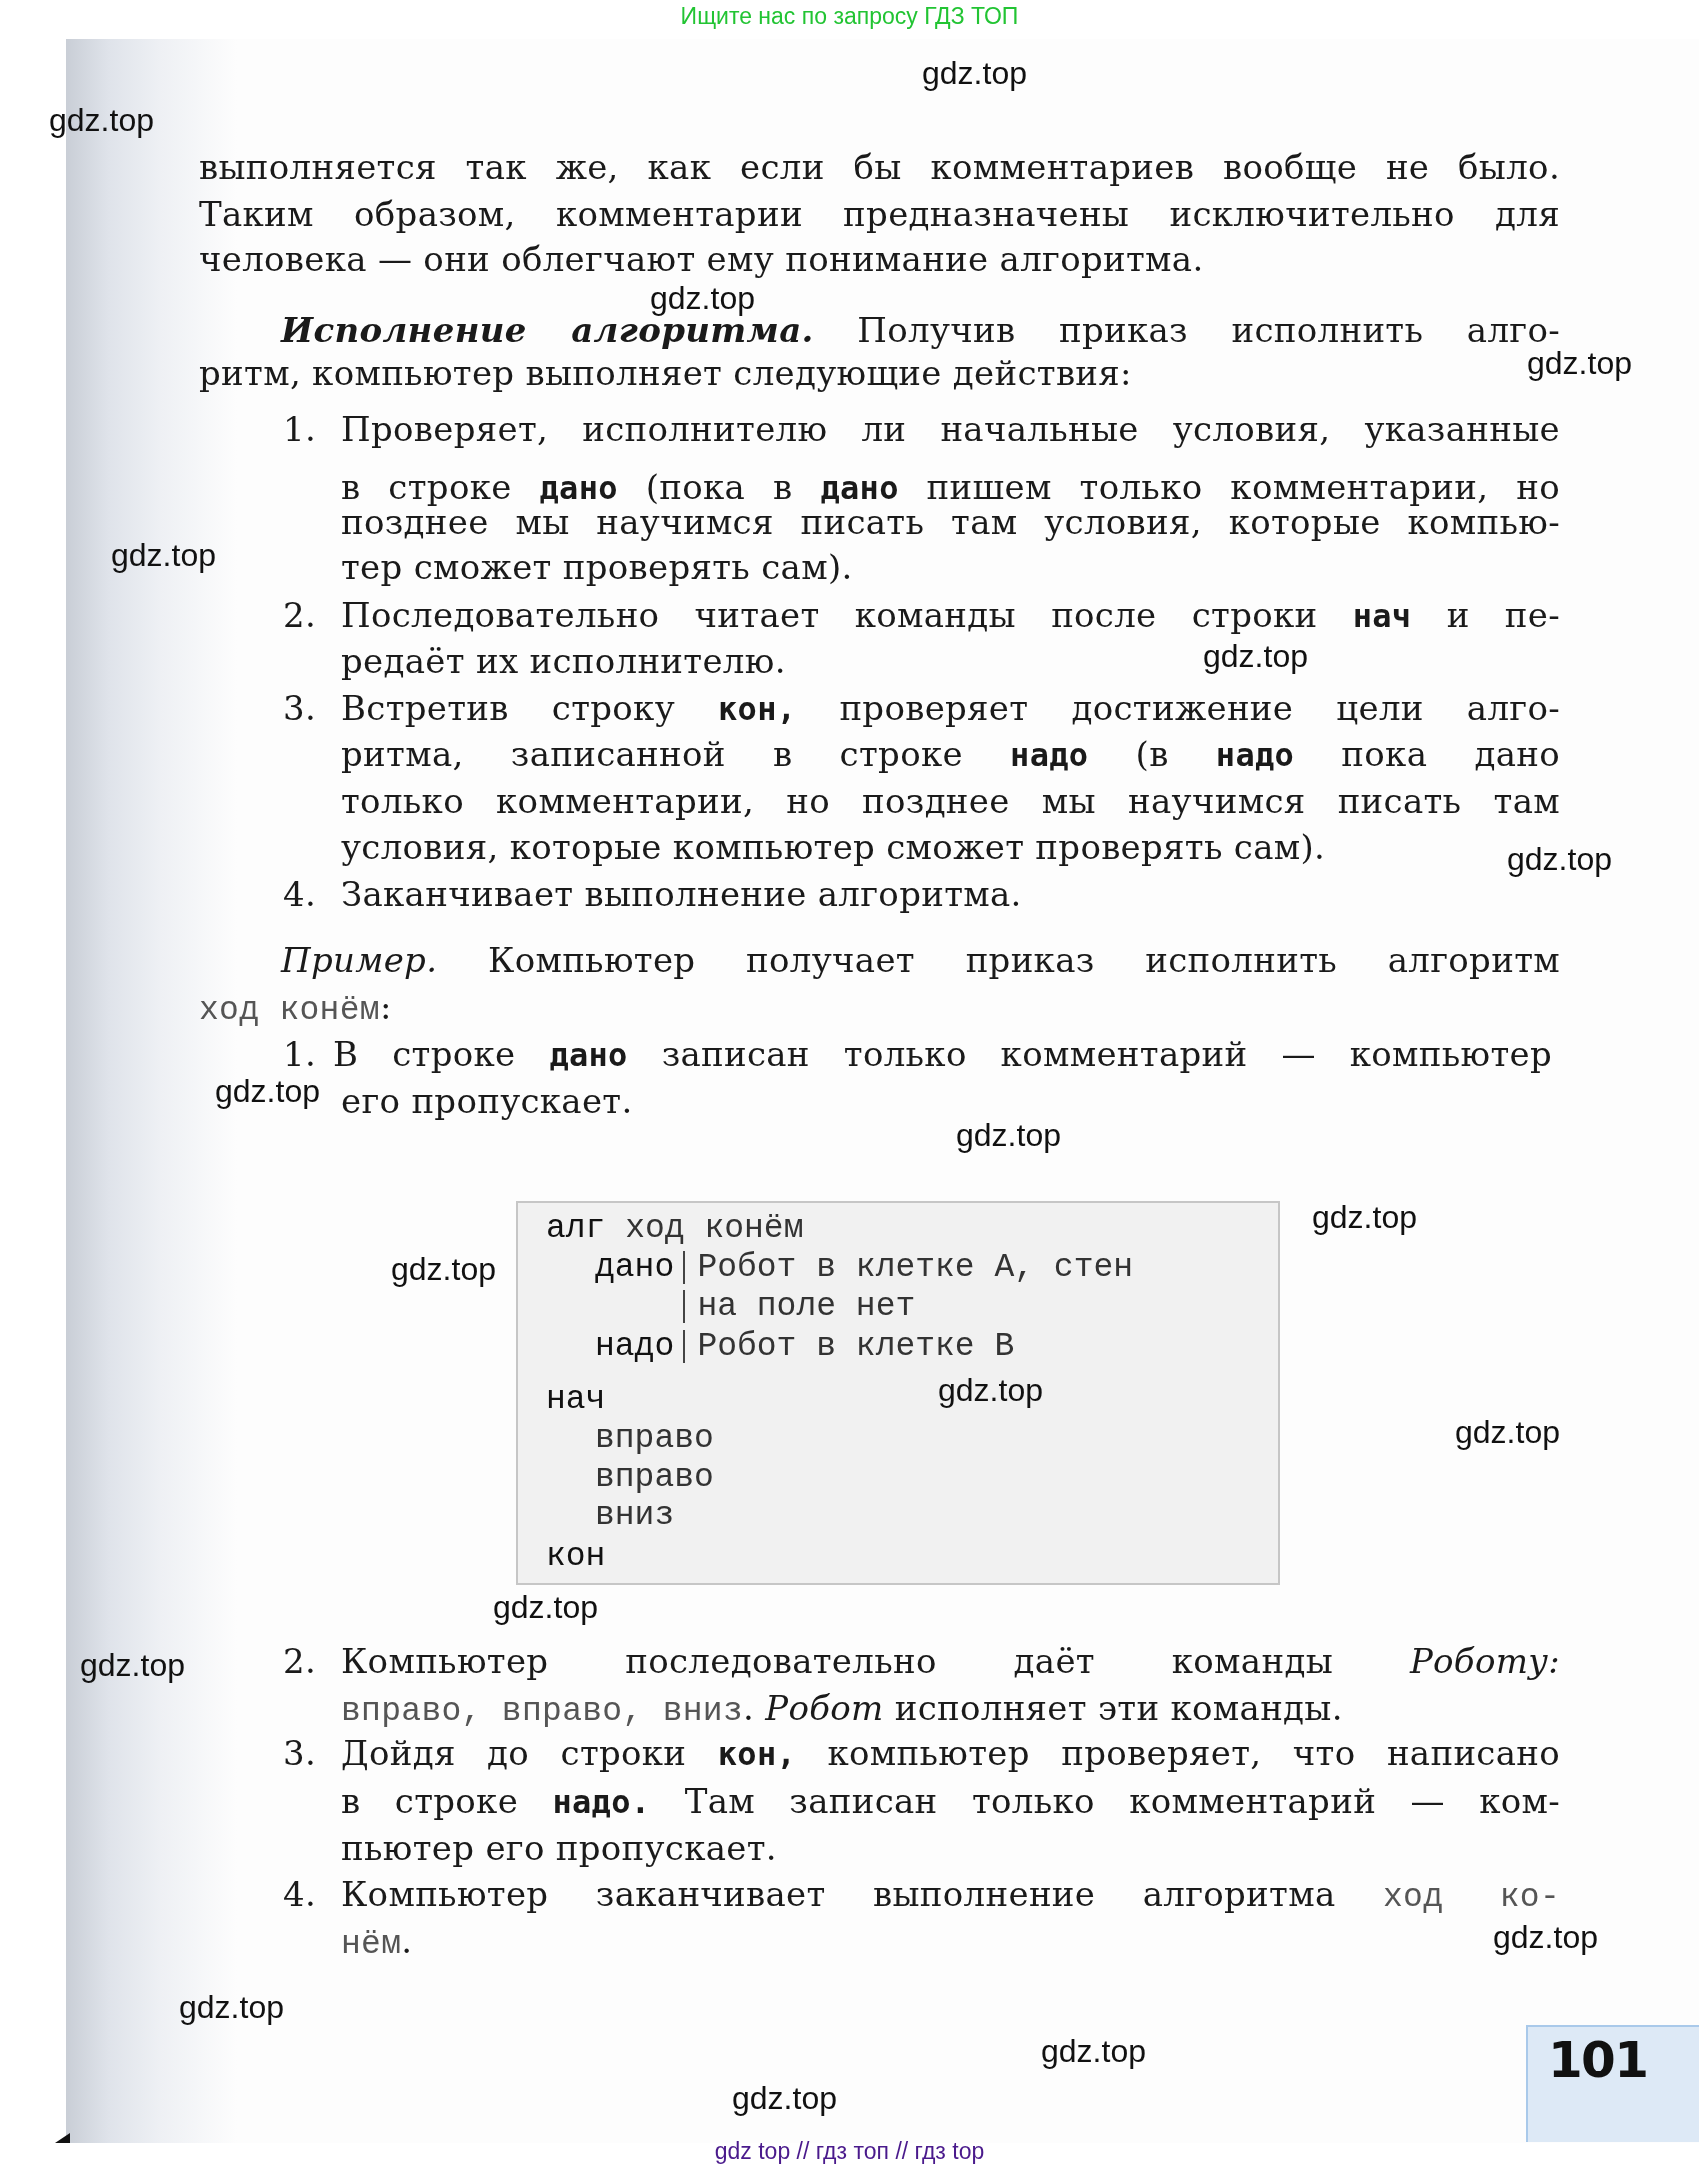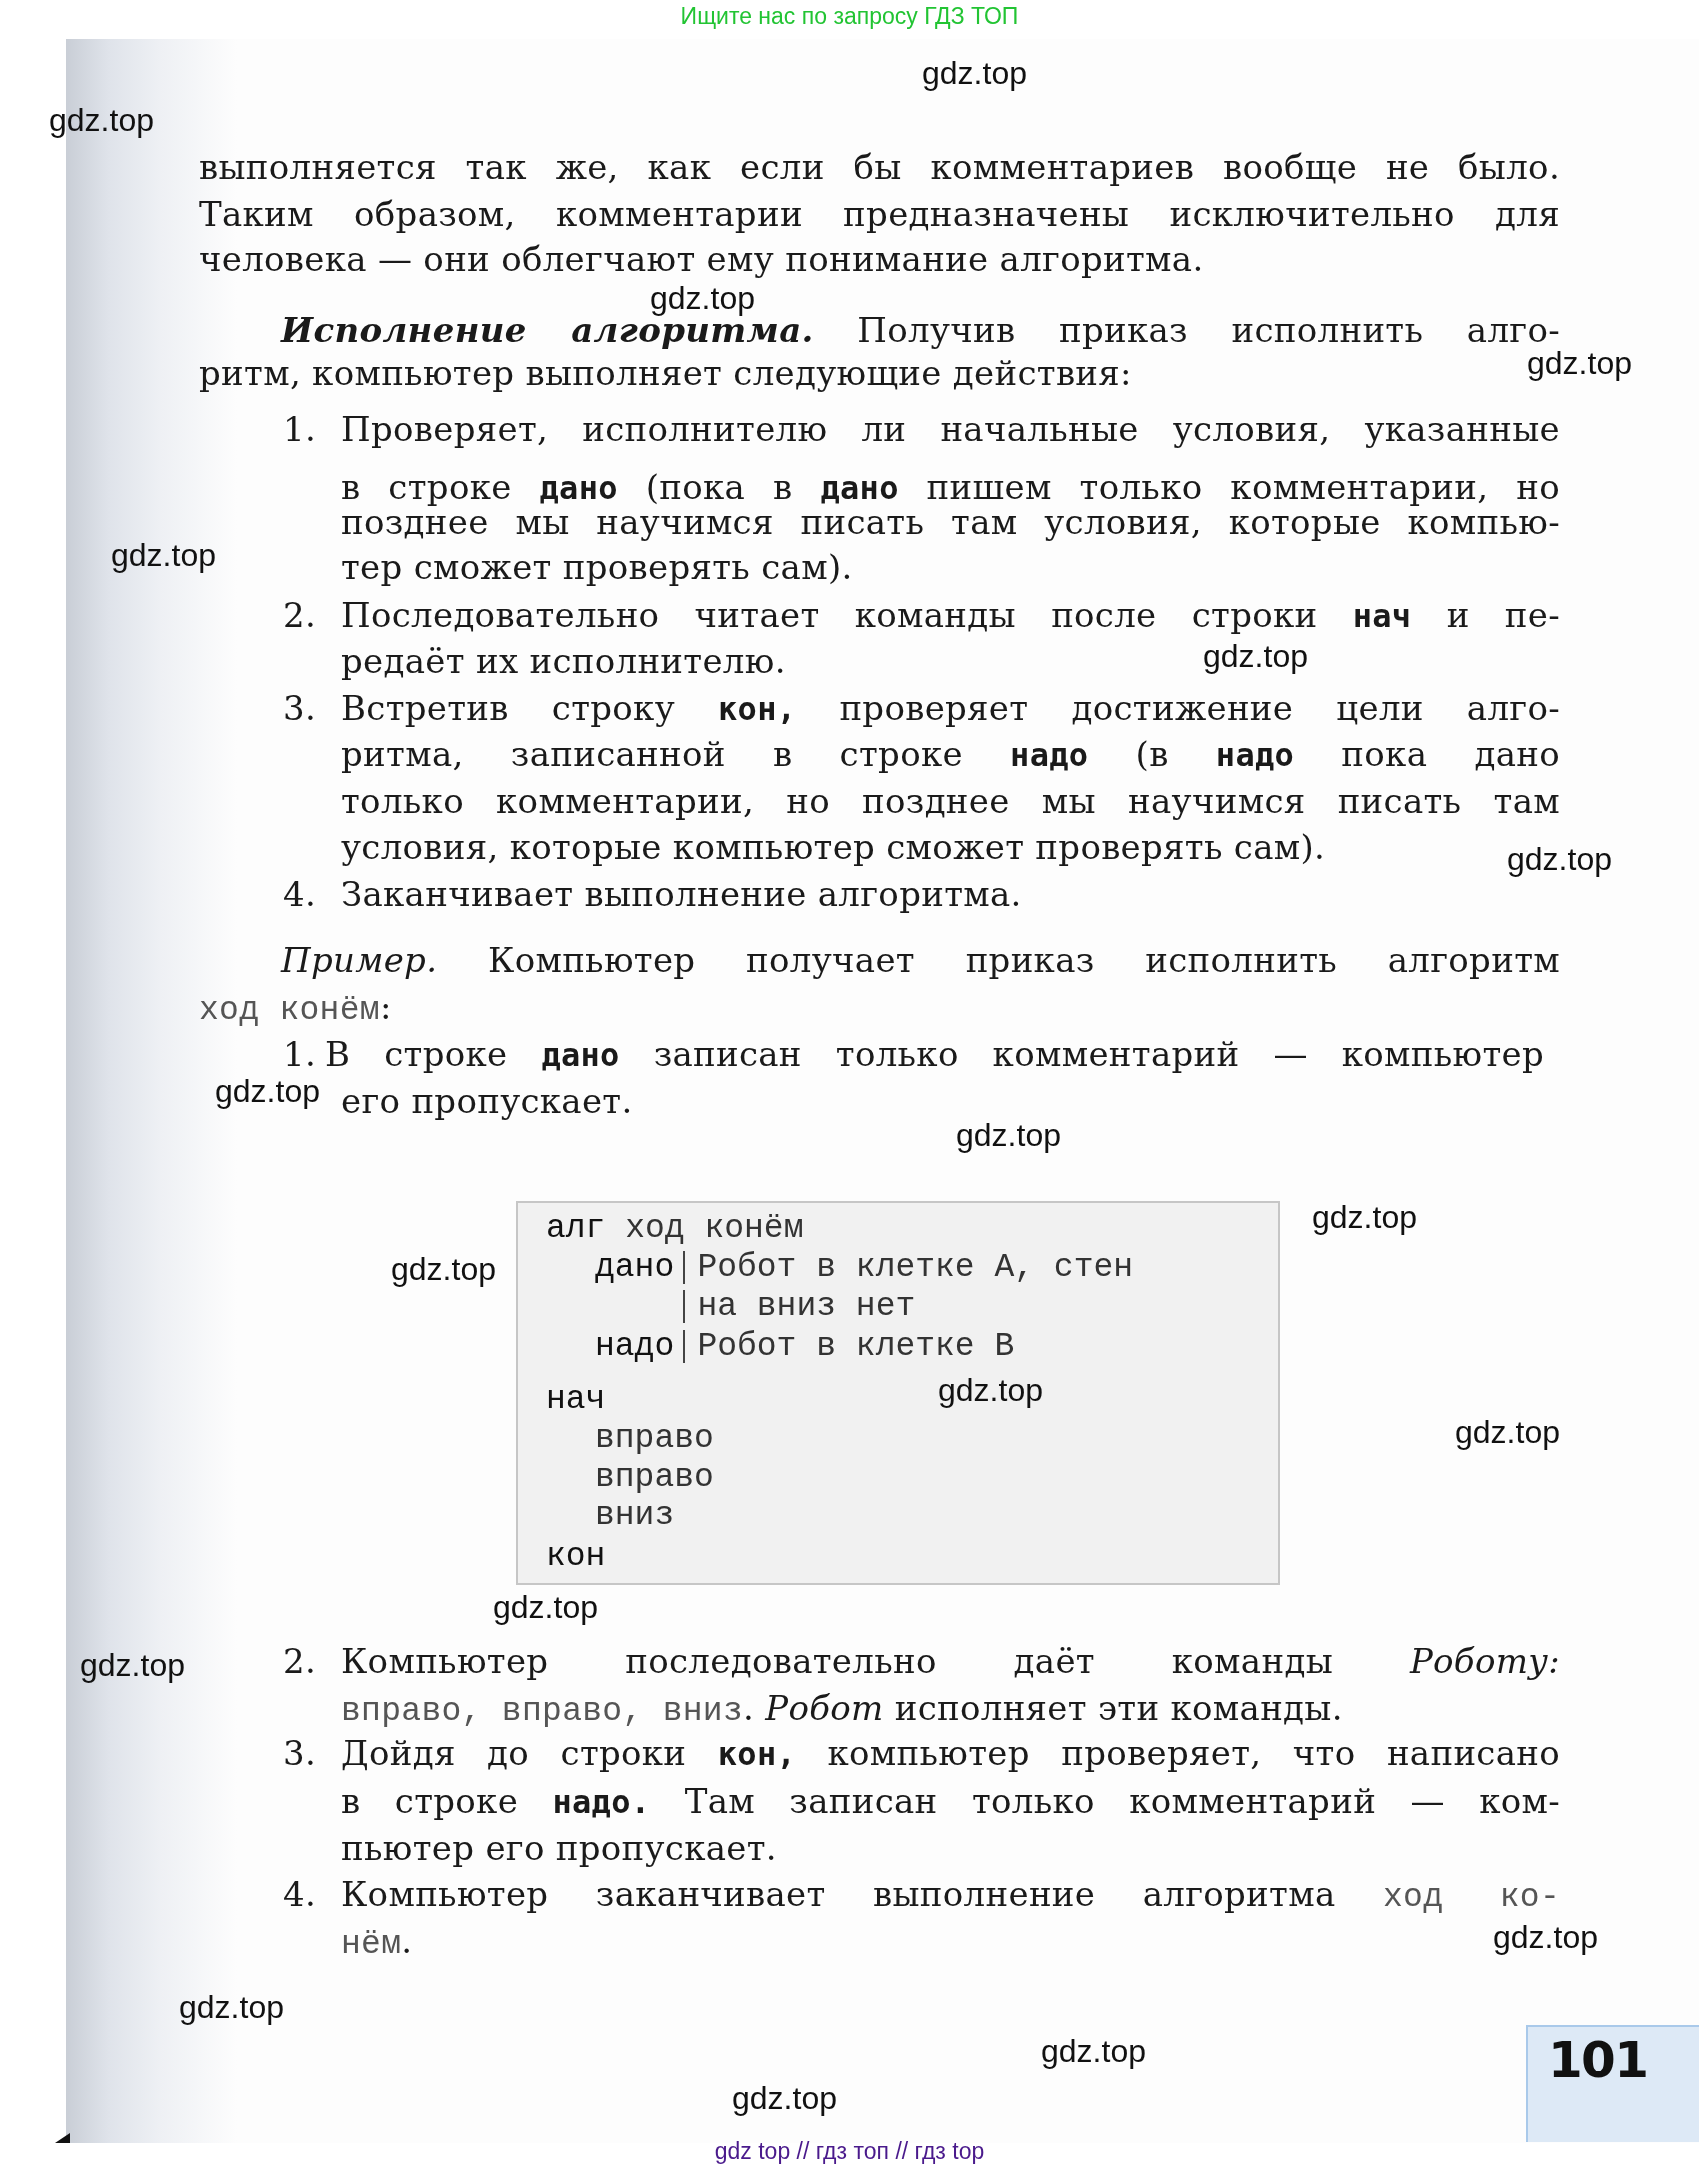--- a/index.html
+++ b/index.html
@@ -106,34 +106,34 @@
 <div class="line num" style="top:871px;">4.</div>
 <div class="line" style="left:341px; top:871px;">Заканчивает выполнение алгоритма.</div>
 
 <div class="line justify" style="left:281px; top:937px; width:1279px;">
   <span class="it">Пример.</span> <span>Компьютер получает приказ исполнить алгоритм</span>
 </div>
 <div class="line" style="left:199px; top:984px;">
   <span class="mono">ход конём</span><span>:</span>
 </div>
 <div class="line" style="left:283px; top:1031px;">1.</div>
-<div class="line justify" style="left:325px; top:1031px; width:1219px;">
+<div class="line justify" style="left:333px; top:1031px; width:1219px;">
   <span>В строке </span><span class="kw">дано</span><span> записан только комментарий — компьютер</span>
 </div>
 <div class="line" style="left:341px; top:1078px;">его пропускает.</div>
 
 <div class="code-box"></div>
 <div class="code-line" style="left:546px; top:1209px;">
   <span class="k">алг</span> <span>ход конём</span>
 </div>
 <div class="code-line" style="left:595px; top:1248px;">
   <span class="k">дано</span><span class="bar"></span><span>Робот в клетке А, стен</span>
 </div>
 <div class="code-line" style="left:595px; top:1287px;">
-  <span style="visibility:hidden">дано</span><span class="bar"></span><span>на вниз нет</span>
+  <span style="visibility:hidden">дано</span><span class="bar"></span><span>на поле нет</span>
 </div>
 <div class="code-line" style="left:595px; top:1327px;">
   <span class="k">надо</span><span class="bar"></span><span>Робот в клетке В</span>
 </div>
 <div class="code-line" style="left:546px; top:1380px;">
   <span class="k">нач</span>
 </div>
 <div class="code-line" style="left:595px; top:1419px;">вправо</div>
 <div class="code-line" style="left:595px; top:1458px;">вправо</div>
 <div class="code-line" style="left:595px; top:1496px;">вниз</div>

